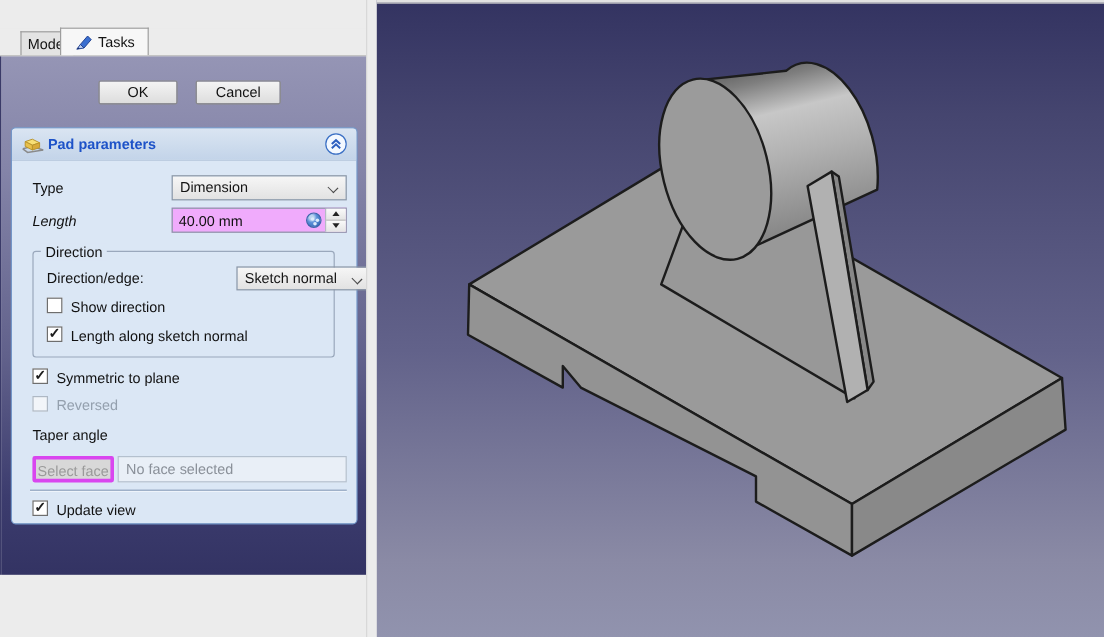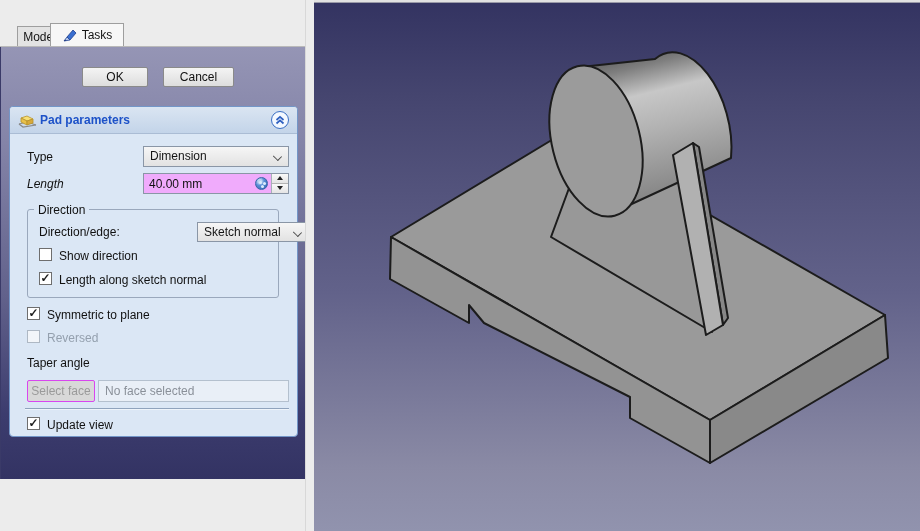--- a/index.html
+++ b/index.html
@@ -51,21 +51,21 @@
   .tri-down { width:0; height:0; border-left:3.5px solid transparent; border-right:3.5px solid transparent; border-top:4px solid #222; }
 
   .groupbox { position:absolute; left:17px; top:102px; width:252px; height:89px; border:1px solid #9aa8bc; border-radius:3px; }
   .group-label { position:absolute; left:24px; top:96px; background:#dbe7f5; padding:0 4px; }
 
   .checkbox { position:absolute; width:13px; height:13px; background:#fff; border:1px solid #6e6e6e; font-size:12px; font-weight:bold; line-height:11px; text-align:center; color:#1c1c1c; }
   .checkbox.disabled { border-color:#aeb8c4; background:#f2f5f9; }
 
   .sep { position:absolute; left:15px; top:301px; width:264px; height:1px; background:#8fa3bd; box-shadow:0 1px 0 #eef4fb; }
 
-  .btn-disabled { background:#d8d8d8; border:1px solid #d946ef; color:#9a9a9a; }
+  .btn-disabled { background:#d8d8d8; border:3px solid #d946ef; color:#9a9a9a; }
   .field-disabled { position:absolute; background:#e9eff7; border:1px solid #b4c0ce; color:#8a9099; }
   .field-disabled input { position:absolute; left:0; top:0; width:100%; height:100%; border:none; outline:none; background:transparent; font-family:Liberation Sans, sans-serif; font-size:12px; padding-left:6px; color:#8a9099; }
 
   
   .splitter { position:absolute; left:305px; top:0; width:9px; height:531px; background:#ececec; border-left:1px solid #d8d8d8; }
 
   
   .viewport { position:absolute; left:314px; top:0; width:606px; height:531px;
     background:linear-gradient(180deg,#333361 0%, #45456f 18%, #62628a 55%, #8a8aa5 88%, #9193ae 100%); }
   .viewport-topstrip { position:absolute; left:0; top:0; width:100%; height:3px; background:#e2e2e2; border-bottom:1px solid #9a9aa8; }

